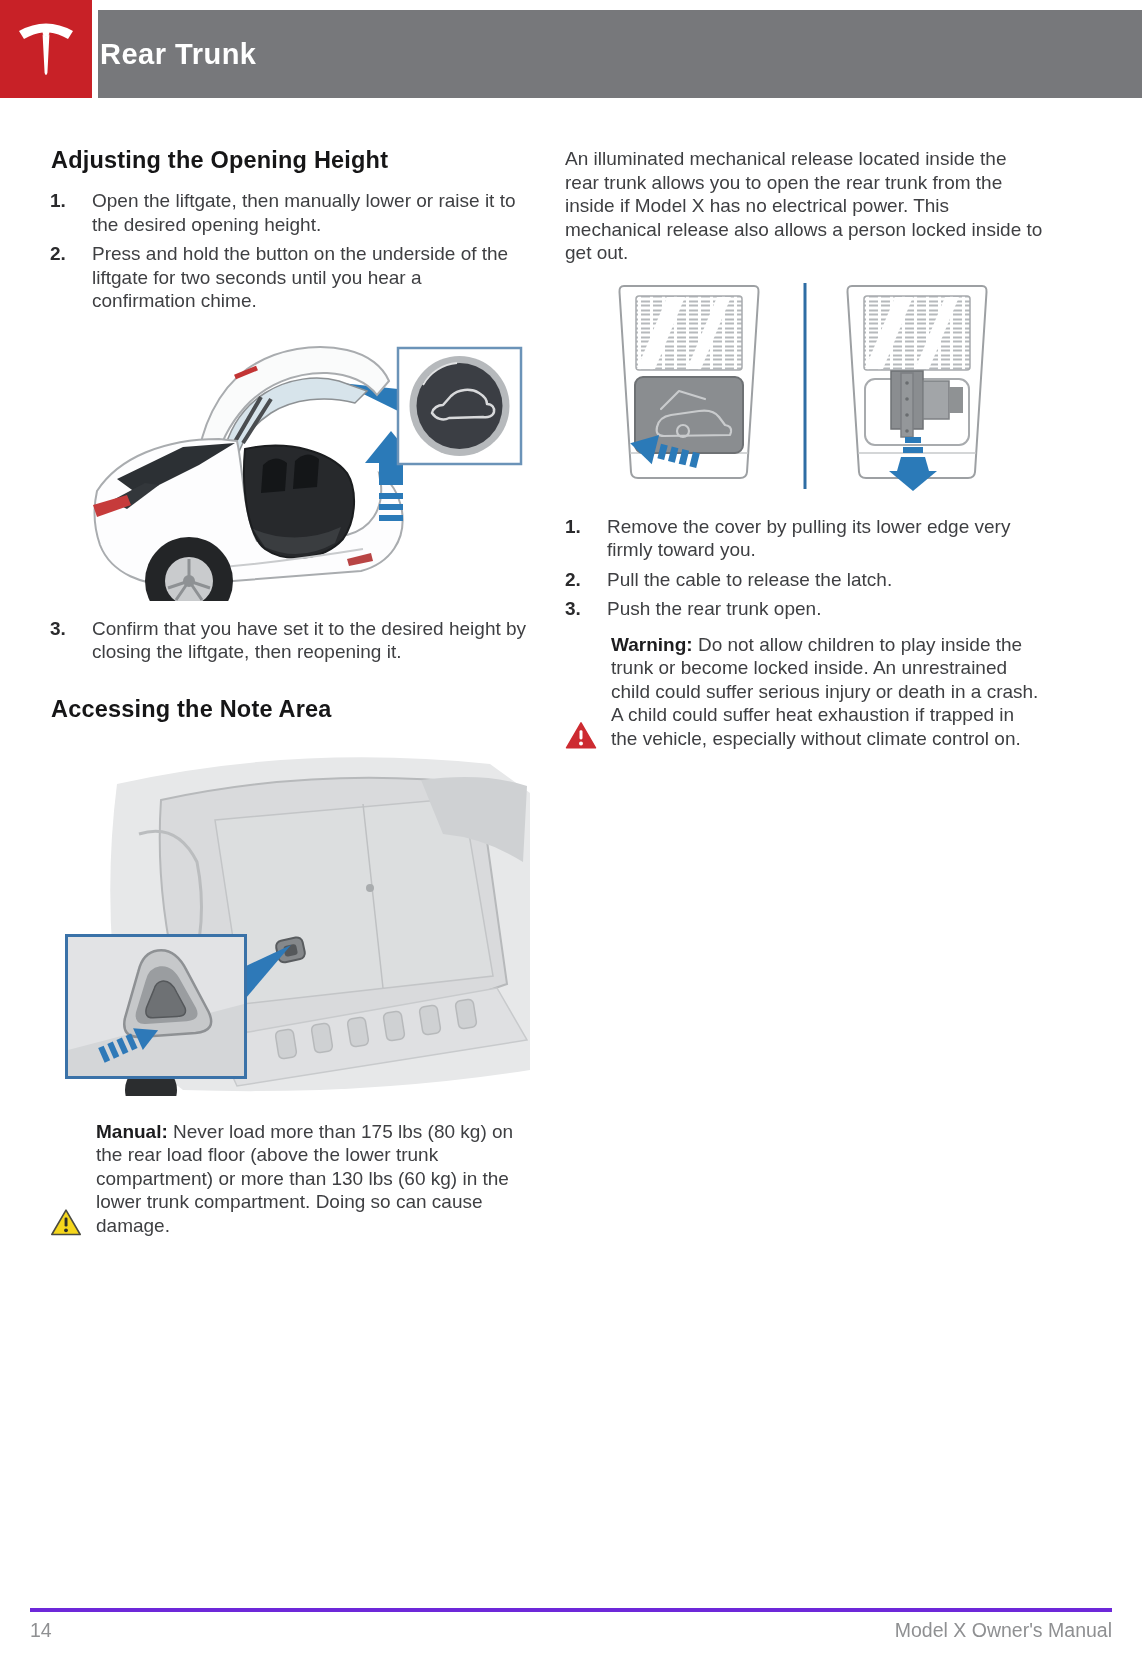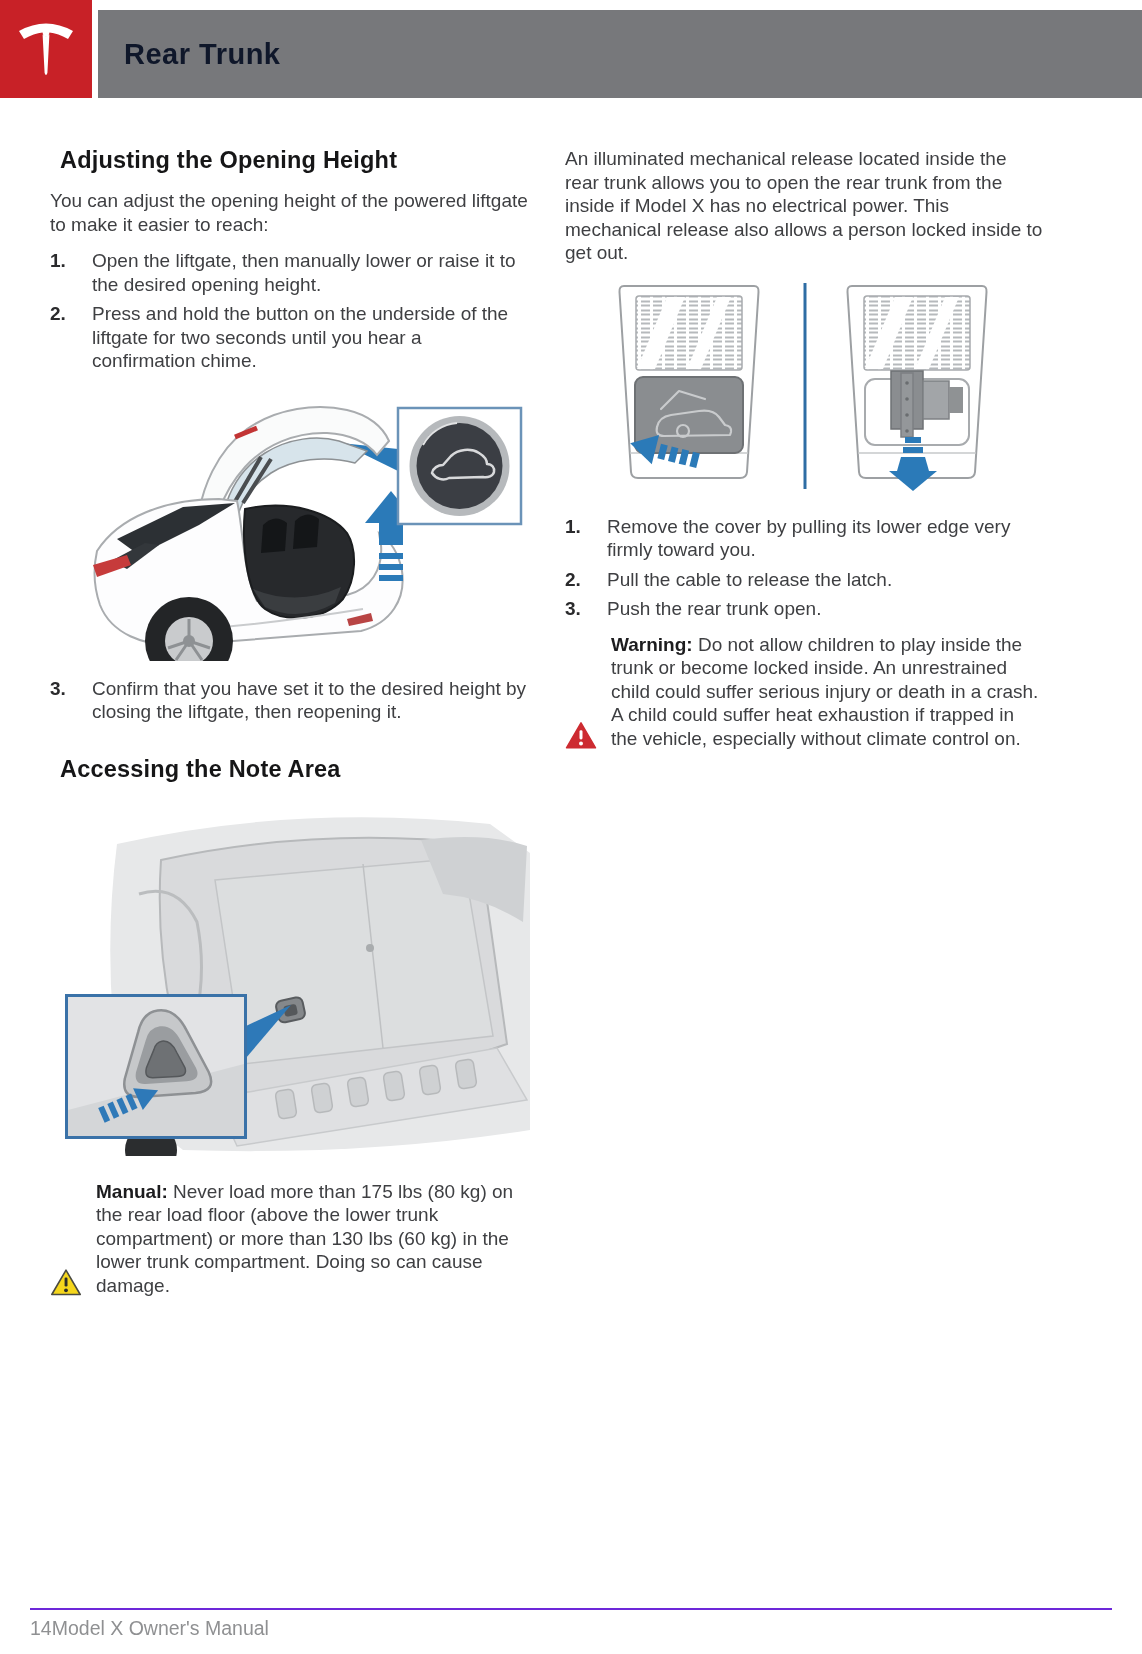--- a/index.html
+++ b/index.html
@@ -5,62 +5,61 @@
   html,body{margin:0;padding:0;background:#ffffff;}
   .page{
     position:relative;width:1142px;height:1654px;background:#fff;overflow:hidden;
     font-family:"Liberation Sans", sans-serif;color:#3e3f42;
   }
   
   .logo-box{position:absolute;left:0;top:0;width:92px;height:98px;background:#C82127;
     display:flex;align-items:center;justify-content:center;}
   .header-bar{position:absolute;left:98px;right:0;top:10px;height:88px;background:#77787B;
     display:flex;align-items:center;}
-  .header-title{color:#0f172a;font-size:29px;font-weight:700;padding-left:26px;letter-spacing:.5px;}
+  .header-title{color:#ffffff;font-size:29px;font-weight:700;padding-left:2px;letter-spacing:.5px;}
   
   .col{position:absolute;top:147px;}
   .col-left{left:50px;width:480px;}
   .col-right{left:565px;width:478px;}
-  h2{font-size:23.5px;font-weight:700;color:#161617;margin:0 10px 15px;letter-spacing:.2px;}
+  h2{font-size:23.5px;font-weight:700;color:#161617;margin:0 1px 15px;letter-spacing:.2px;}
   .body{font-size:19px;line-height:23.5px;margin:0 0 13px;}
   .steps{margin:2px 0 6px;}
   .step{display:flex;font-size:19px;line-height:23.5px;margin-bottom:6px;}
   .step-num{flex:none;width:42px;font-weight:700;color:#2a2a2c;}
   .step-text{flex:1;}
   b.inline{color:#1c1c1e;font-weight:700;}
   figure{margin:0;}
   .fig1{margin:20px 0 12px 35px;}
   .fig2{margin:14px 0 0 15px;}
   .fig3{margin:16px 0 10px 40px;}
   .notice{display:flex;align-items:flex-end;margin-top:20px;}
   .notice .nicon{flex:none;margin-top:2px;}
   .notice-text{font-size:19px;line-height:23.5px;margin:0 0 0 14px;}
   
-  .footer{position:absolute;left:30px;right:30px;top:1608px;border-top:2px solid #6d28d9;
-    display:flex;padding-top:7px;
+  .footer{position:absolute;left:30px;right:30px;top:1608px;border-top:4px solid #6d28d9;
+    display:flex;justify-content:space-between;padding-top:7px;
     font-size:19.5px;color:#8f9092;}
 </style>
 </head>
 <body>
 
 <div class="page">
 
   <div class="logo-box">
     <svg width="56" height="62" viewBox="0 0 56 62">
       <path d="M1,13 Q28,-2 55,13 L50,21 Q40,15.5 31.5,14.6 L30.3,18.6 H25.7 L24.5,14.6 Q16,15.5 6,21 Z" fill="#fff"></path>
       <path d="M24.6,16.5 Q28,19.8 31.4,16.5 L29.4,55 Q28,58.8 26.6,55 Z" fill="#fff"></path>
     </svg>
   </div>
   <div class="header-bar">
     <span class="header-title">Rear Trunk</span>
   </div>
 
   <section class="col col-left">
     <h2>Adjusting the Opening Height</h2>
-    <p class="body">You can adjust the opening height of the powered liftgate to make it easier to reach:</p>
 
     <div class="steps">
       <div class="step">
         <span class="step-num">1.</span>
         <span class="step-text">Open the liftgate, then manually lower or raise it to the desired opening height.</span>
       </div>
       <div class="step">
         <span class="step-num">2.</span>
         <span class="step-text">Press and hold the button on the underside of the liftgate for two seconds until you hear a confirmation chime.</span>
       </div>

